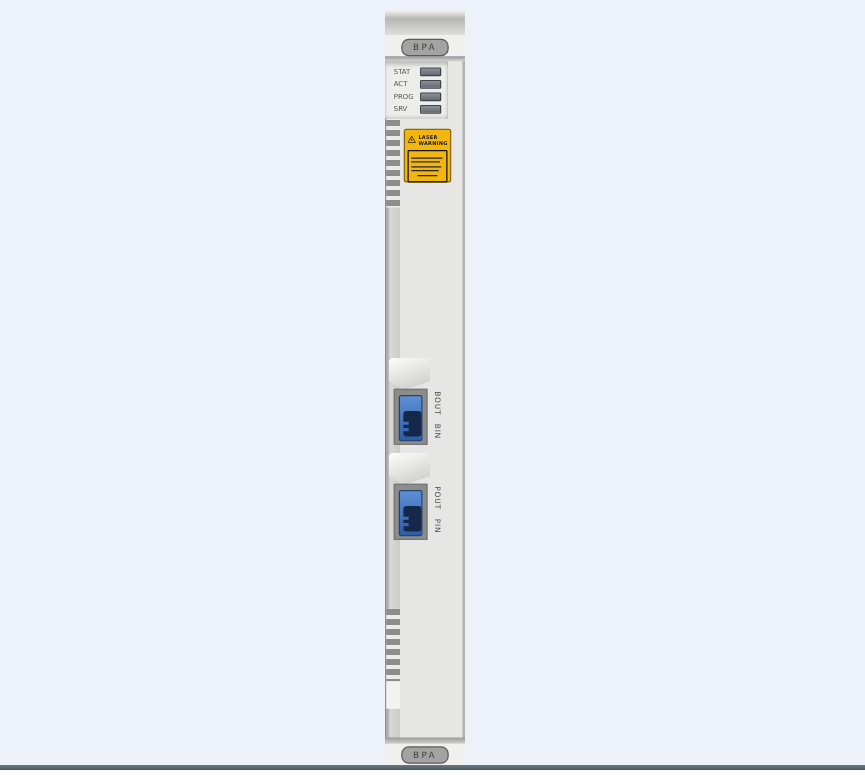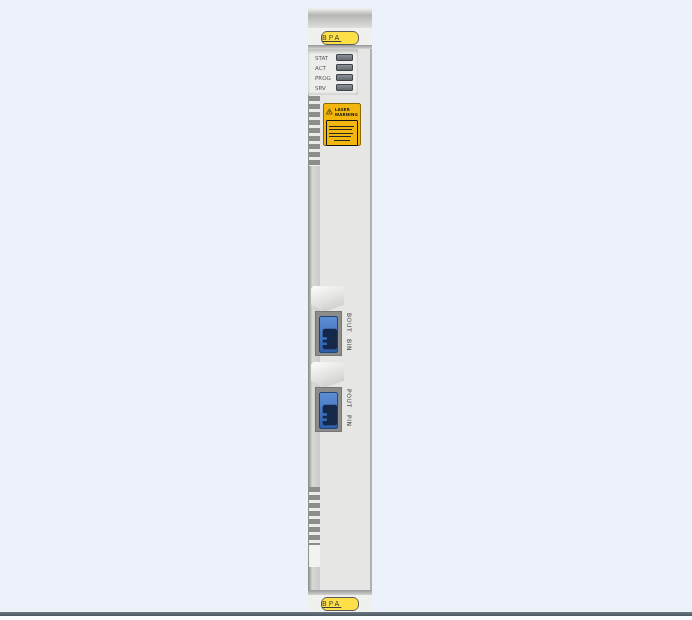--- a/index.html
+++ b/index.html
@@ -21,22 +21,22 @@
 
   .face{position:absolute;left:12px;top:0;width:52px;height:100%;background:#e6e6e4;
         border-right:2px solid #b0b0ae;box-sizing:border-box;}
   .card-top-shade{position:absolute;left:0;top:0;width:100%;height:20px;
         background:linear-gradient(180deg,#f3f3f1 0,#b6b6b4 35%,#dededc 100%);}
   .label-strip-top{position:absolute;left:0;top:20px;width:100%;height:18px;background:#f0f0ee;}
   .divider-top{position:absolute;left:0;top:37px;width:100%;height:4px;
         background:linear-gradient(180deg,#96969a,#d6d6d4);}
 
   .badge{position:absolute;left:50%;transform:translateX(-50%);width:36px;height:12px;
-        background:#fde047;border:1.5px solid #5a5a58;border-radius:6px;
-        font-size:7px;line-height:12px;text-align:left;color:#3e3e3c;letter-spacing:2px;text-decoration:underline;}
+        background:#a3a3a3;border:1.5px solid #5a5a58;border-radius:6px;
+        font-size:7px;line-height:12px;text-align:center;color:#3e3e3c;letter-spacing:2px;}
   .badge-top{top:23px;}
   .badge-bottom{top:589px;}
 
   .led-panel{position:absolute;left:0;top:41px;width:50px;height:46px;background:#ededeb;
         box-shadow:inset 0 3px 3px rgba(0,0,0,.18), inset 0 -2px 2px rgba(0,0,0,.10);
         display:flex;flex-direction:column;justify-content:center;gap:3px;padding:3px 0;box-sizing:border-box;}
   .led-row{display:flex;align-items:center;justify-content:space-between;padding:0 5px 0 7px;height:7px;}
   .led-label{font-size:6px;line-height:7px;color:#54545a;transform-origin:left center;transform:scale(.92);}
   .led{width:15px;height:5px;border:1px solid #3f454b;border-radius:1px;
         background:linear-gradient(180deg,#8b9197,#646a70);}

